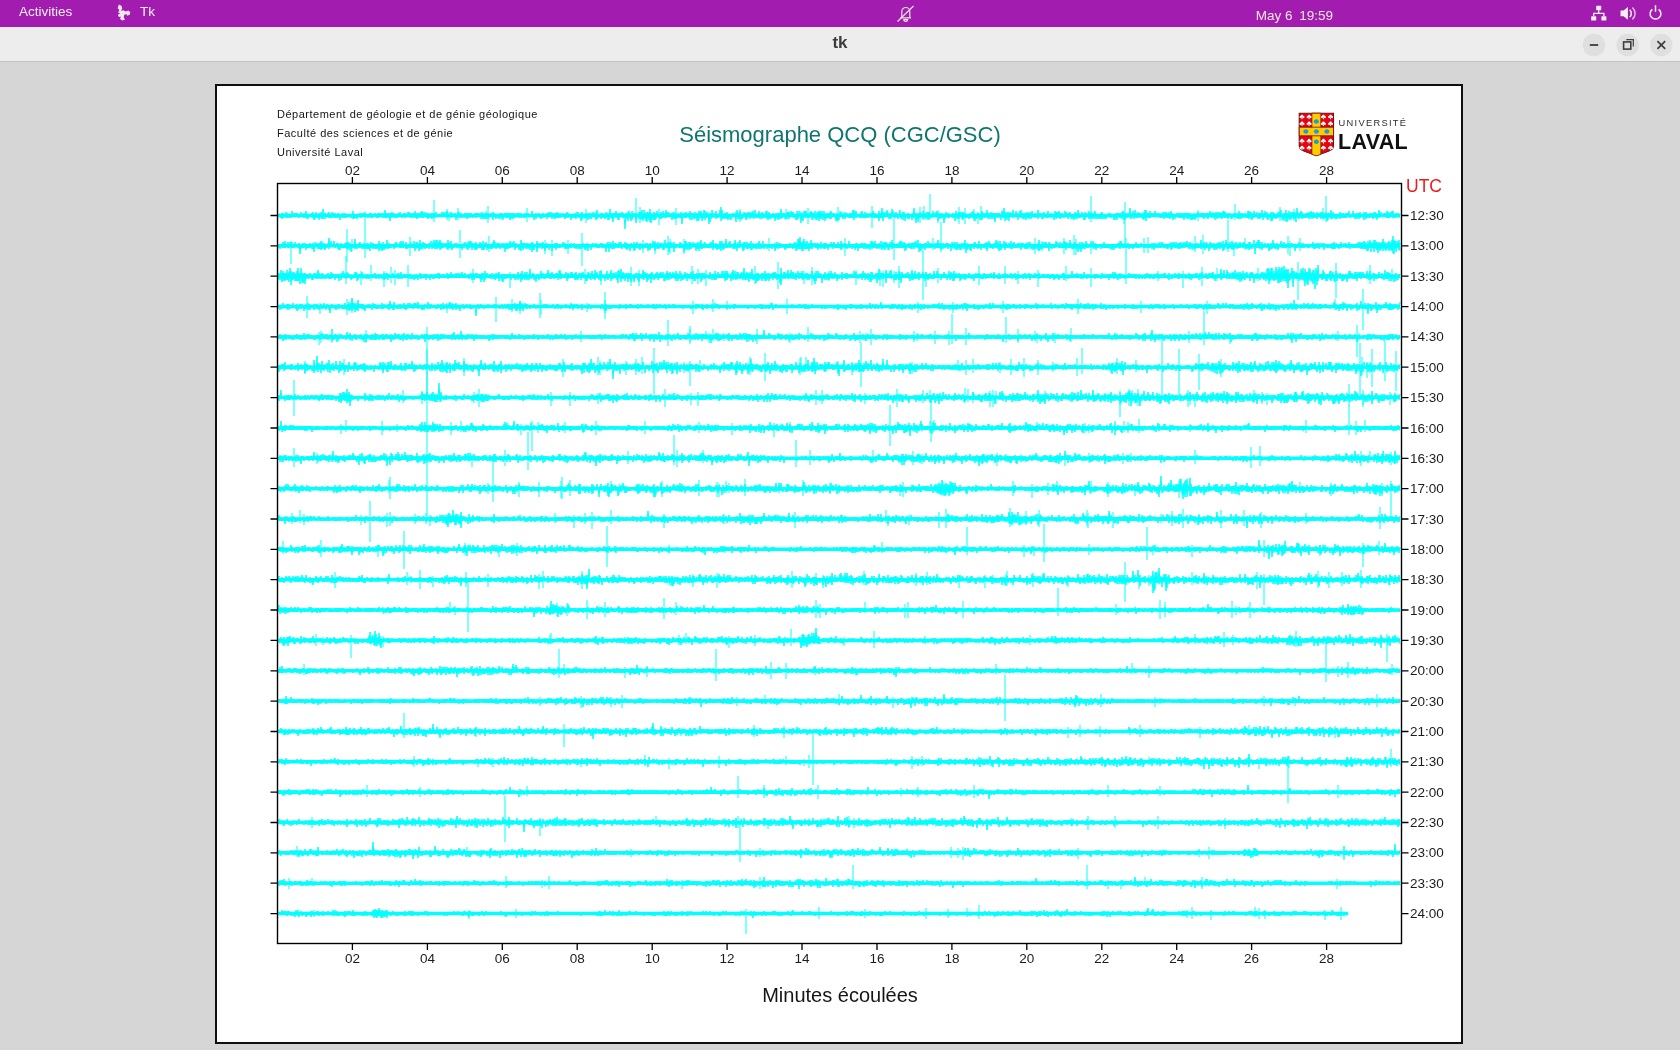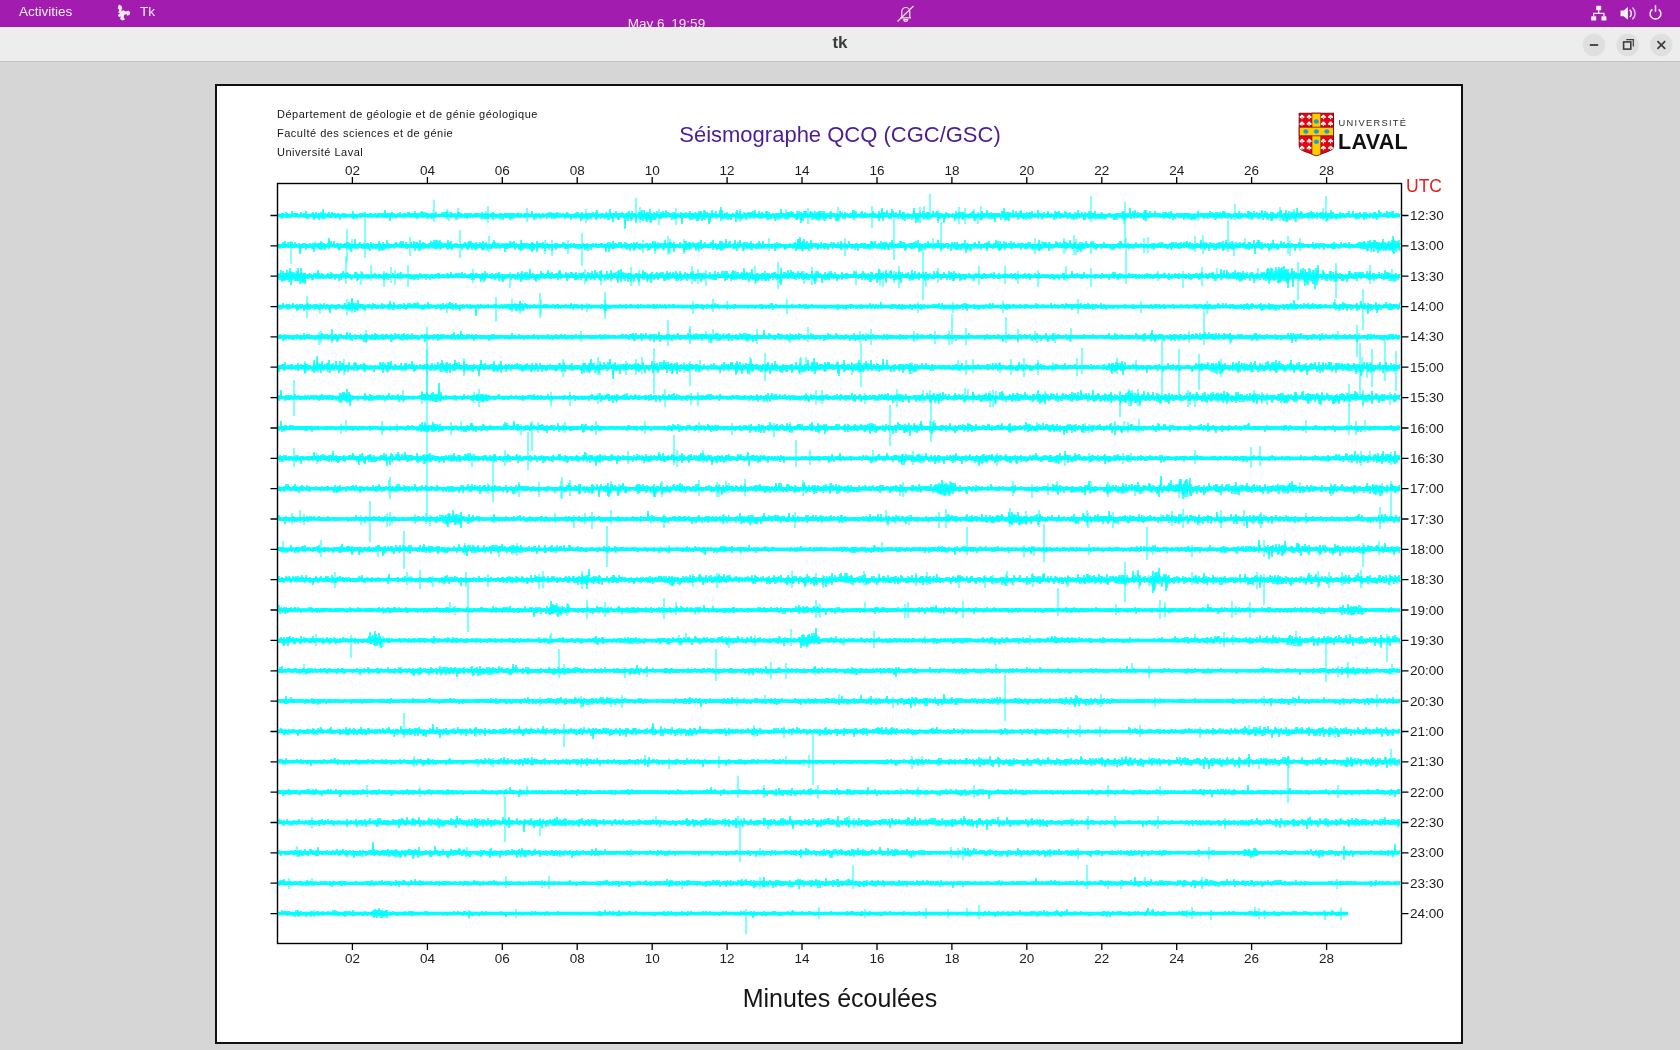--- a/index.html
+++ b/index.html
@@ -1,24 +1,24 @@
 <!DOCTYPE html>
 <html><head><meta charset="utf-8"><title>tk</title><style>
 *{margin:0;padding:0;box-sizing:border-box}
 body{width:1680px;height:1050px;overflow:hidden;position:relative;font-family:"Liberation Sans",sans-serif;background:#d6d6d6}
 #topbar{position:absolute;left:0;top:0;width:1680px;height:27px;background:#a21caf;color:#f1f1f1}
 #topbar .act{position:absolute;left:19px;top:4px;font-size:13.5px;color:#efefef}
 #topbar .tk{position:absolute;left:140px;top:4px;font-size:13.5px;color:#f3f3f3}
-#topbar .clock{position:absolute;left:0;top:16px;width:1333px;text-align:center;font-size:13.5px;color:#ece8e2}
+#topbar .clock{position:absolute;left:0;top:8px;width:1333px;text-align:right;font-size:13.5px;color:#ece8e2}
 #titlebar{position:absolute;left:0;top:27px;width:1680px;height:35px;background:#ededed;border-bottom:1px solid #c3c3c3}
 #titlebar .t{position:absolute;left:0;top:6px;width:1680px;text-align:center;font-size:17px;font-weight:bold;color:#3c3c3c}
 #panel{position:absolute;left:215px;top:84px;width:1248px;height:960px;background:#fff;border:2px solid #101010}
 .addr{position:absolute;left:277px;top:105px;font-size:11px;letter-spacing:0.5px;line-height:19px;color:#151515}
-.ptitle{position:absolute;left:0;top:122px;width:1680px;text-align:center;font-size:22px;color:#4c1d95}
-.xlabel{position:absolute;left:0;top:984px;width:1680px;text-align:center;font-size:25px;color:#151515}
+.ptitle{position:absolute;left:0;top:122px;width:1680px;text-align:center;font-size:22px;color:#0f766e}
+.xlabel{position:absolute;left:0;top:984px;width:1680px;text-align:center;font-size:20px;color:#151515}
 </style></head>
 <body>
 <div id="panel"></div>
 <div class="addr">Département de géologie et de génie géologique<br>Faculté des sciences et de génie<br>Université Laval</div>
 <div class="ptitle">Séismographe QCQ (CGC/GSC)</div>
 <div class="xlabel">Minutes écoulées</div>
 <svg width="1680" height="1050" viewBox="0 0 1680 1050" style="position:absolute;left:0;top:0">
 <g stroke="#00ffff" fill="none" stroke-width="1">
 <path d="M278 215.5H1400M278 245.85H1400M278 276.2H1400M278 306.55H1400M278 336.9H1400M278 367.25H1400M278 397.6H1400M278 427.95H1400M278 458.3H1400M278 488.65H1400M278 519H1400M278 549.35H1400M278 579.7H1400M278 610.05H1400M278 640.4H1400M278 670.75H1400M278 701.1H1400M278 731.45H1400M278 761.8H1400M278 792.15H1400M278 822.5H1400M278 852.85H1400M278 883.2H1400M278 913.55H1348" stroke-width="3.5"></path>
 <path d="M278 216l1 1l1 -3l1 4l1 -5l1 5l1 -4l1 3l1 -5l1 6l1 -4l1 3l1 -3l1 4l1 -7l1 6l1 -4l1 4l1 -4l1 3l1 -2l1 4l1 -4l1 3l1 -3l1 3l1 -4l1 4l1 -6l1 8l1 -5l1 3l1 -3l1 2l1 -3l1 5l1 -4l1 5l1 -7l1 4l1 -2l1 6l1 -6l1 3l1 -3l1 5l1 -5l1 5l1 -5l1 3l1 -4l1 5l1 -4l1 4l1 -6l1 5l1 -3l1 4l1 -4l1 3l1 -4l1 4l1 -3l1 3l1 -3l1 4l1 -4l1 4l1 -4l1 3l1 -3l1 3l1 -3l1 4l1 -4l1 5l1 -5l1 4l1 -4l1 5l1 -5l1 3l1 -4l1 5l1 -5l1 4l1 -3l1 2l1 -1l1 2l1 -3l1 3l1 -4l1 5l1 -4l1 3l1 -3l1 3l1 -3l1 4l1 -5l1 4l1 -3l1 3l1 -3l1 4l1 -4l1 4l1 -4l1 4l1 -5l1 4l1 -4l1 5l1 -6l1 5l1 -4l1 4l1 -3l1 4l1 -5l1 4l1 -5l1 5l1 -3l1 3l1 -4l1 5l1 -4l1 3l1 -5l1 4l1 -3l1 5l1 -5l1 4l1 -3l1 3l1 -4l1 6l1 -5l1 4l1 -4l1 3l1 -6l1 7l1 -4l1 3l1 -3l1 4l1 -5l1 3l1 -2l1 4l1 -4l1 4l1 -5l1 5l1 -6l1 5l1 -3l1 3l1 -3l1 3l1 -5l1 4l1 -4l1 4l1 -4l1 6l1 -3l1 1l1 -2l1 4l1 -5l1 3l1 -2l1 3l1 -3l1 4l1 -6l1 5l1 -3l1 3l1 -3l1 3l1 -3l1 4l1 -5l1 6l1 -6l1 4l1 -4l1 4l1 -3l1 4l1 -4l1 3l1 -4l1 4l1 -4l1 4l1 -4l1 6l1 -7l1 7l1 -6l1 3l1 -3l1 3l1 -3l1 4l1 -3l1 3l1 -2l1 5l1 -7l1 4l1 -3l1 3l1 -3l1 5l1 -6l1 6l1 -6l1 7l1 -6l1 2l1 -3l1 5l1 -5l1 5l1 -5l1 6l1 -5l1 5l1 -6l1 5l1 -4l1 3l1 -4l1 5l1 -4l1 4l1 -4l1 3l1 -3l1 4l1 -4l1 3l1 -4l1 4l1 -3l1 3l1 -6l1 6l1 -3l1 3l1 -4l1 4l1 -3l1 3l1 -3l1 5l1 -5l1 4l1 -4l1 3l1 -3l1 5l1 -6l1 3l1 -2l1 3l1 -4l1 4l1 -2l1 4l1 -6l1 5l1 -5l1 4l1 -4l1 4l1 -3l1 2l1 -1l1 4l1 -6l1 4l1 -4l1 4l1 -2l1 5l1 -6l1 4l1 -4l1 4l1 -4l1 3l1 -5l1 6l1 -4l1 7l1 -9l1 5l1 -3l1 4l1 -5l1 6l1 -6l1 4l1 -3l1 5l1 -4l1 2l1 -4l1 4l1 -5l1 7l1 -5l1 3l1 -3l1 5l1 -5l1 3l1 -3l1 5l1 -7l1 5l1 -4l1 7l1 -11l1 9l1 -4l1 8l1 -9l1 3l1 -5l1 6l1 -3l1 6l1 -7l1 4l1 -5l1 6l1 -4l1 15l1 -16l1 6l1 -7l1 5l1 -4l1 8l1 -10l1 6l1 -4l1 3l1 -3l1 4l1 -3l1 5l1 -7l1 8l1 -10l1 11l1 -11l1 9l1 -6l1 9l1 -10l1 8l1 -11l1 14l1 -9l1 6l1 -8l1 8l1 -7l1 4l1 -3l1 2l1 -2l1 5l1 -6l1 4l1 -4l1 4l1 -7l1 7l1 -5l1 5l1 -3l1 2l1 -2l1 4l1 -4l1 5l1 -5l1 4l1 -5l1 4l1 -3l1 4l1 -5l1 5l1 -5l1 5l1 -6l1 5l1 -4l1 5l1 -7l1 6l1 -4l1 4l1 -3l1 5l1 -5l1 7l1 -8l1 7l1 -8l1 6l1 -5l1 6l1 -9l1 10l1 -6l1 4l1 -5l1 11l1 -11l1 6l1 -9l1 8l1 -5l1 4l1 -6l1 6l1 -2l1 2l1 -7l1 11l1 -11l1 9l1 -5l1 5l1 -6l1 6l1 -5l1 3l1 -3l1 6l1 -6l1 2l1 -2l1 3l1 -5l1 5l1 -4l1 6l1 -8l1 9l1 -6l1 4l1 -6l1 4l1 -3l1 6l1 -7l1 5l1 -5l1 5l1 -5l1 5l1 -3l1 3l1 -3l1 3l1 -3l1 4l1 -5l1 4l1 -5l1 5l1 -3l1 4l1 -7l1 8l1 -4l1 4l1 -4l1 4l1 -5l1 3l1 -3l1 7l1 -8l1 3l1 -3l1 6l1 -5l1 5l1 -5l1 3l1 -4l1 6l1 -4l1 4l1 -7l1 7l1 -5l1 3l1 -5l1 5l1 -3l1 3l1 -3l1 6l1 -6l1 3l1 -3l1 9l1 -9l1 7l1 -10l1 7l1 -7l1 7l1 -4l1 4l1 -6l1 5l1 -5l1 6l1 -5l1 5l1 -4l1 6l1 -8l1 9l1 -10l1 8l1 -8l1 9l1 -9l1 10l1 -8l1 5l1 -5l1 5l1 -6l1 7l1 -5l1 2l1 -3l1 4l1 -3l1 7l1 -7l1 6l1 -9l1 6l1 -5l1 7l1 -5l1 5l1 -5l1 3l1 -3l1 4l1 -5l1 5l1 -4l1 4l1 -8l1 7l1 -6l1 6l1 -3l1 3l1 -3l1 4l1 -7l1 7l1 -4l1 4l1 -4l1 3l1 -3l1 3l1 -4l1 4l1 -3l1 3l1 -4l1 5l1 -4l1 4l1 -3l1 6l1 -8l1 5l1 -10l1 13l1 -8l1 4l1 -3l1 3l1 -3l1 5l1 -5l1 5l1 -10l1 8l1 -2l1 3l1 -6l1 4l1 -2l1 3l1 -7l1 9l1 -5l1 6l1 -8l1 9l1 -7l1 3l1 -4l1 6l1 -4l1 2l1 -3l1 4l1 -10l1 9l1 -4l1 4l1 -4l1 5l1 -6l1 5l1 -3l1 5l1 -5l1 4l1 -4l1 4l1 -6l1 7l1 -5l1 2l1 -1l1 2l1 -4l1 4l1 -5l1 5l1 -4l1 5l1 -5l1 5l1 -5l1 4l1 -3l1 5l1 -7l1 5l1 -4l1 5l1 -4l1 2l1 -2l1 4l1 -4l1 7l1 -10l1 8l1 -5l1 5l1 -7l1 5l1 -5l1 8l1 -7l1 4l1 -2l1 3l1 -4l1 5l1 -6l1 5l1 -6l1 6l1 -5l1 8l1 -7l1 5l1 -6l1 4l1 -3l1 4l1 -7l1 7l1 -5l1 5l1 -5l1 3l1 -3l1 3l1 -2l1 3l1 -4l1 4l1 -4l1 9l1 -8l1 2l1 -3l1 4l1 -3l1 6l1 -9l1 7l1 -10l1 13l1 -7l1 6l1 -8l1 9l1 -9l1 5l1 -3l1 4l1 -4l1 3l1 -6l1 6l1 -3l1 3l1 -6l1 6l1 -2l1 4l1 -5l1 4l1 -5l1 5l1 -5l1 6l1 -7l1 7l1 -8l1 6l1 -2l1 3l1 -4l1 3l1 -7l1 7l1 -3l1 3l1 -3l1 5l1 -7l1 5l1 -3l1 4l1 -7l1 6l1 -3l1 4l1 -3l1 2l1 -3l1 3l1 -5l1 6l1 -6l1 6l1 -5l1 4l1 -4l1 4l1 -3l1 3l1 -5l1 5l1 -4l1 4l1 -5l1 7l1 -5l1 5l1 -5l1 3l1 -4l1 6l1 -9l1 8l1 -4l1 3l1 -5l1 5l1 -3l1 6l1 -6l1 2l1 -2l1 5l1 -6l1 3l1 -2l1 5l1 -6l1 6l1 -5l1 5l1 -5l1 4l1 -4l1 5l1 -7l1 7l1 -5l1 5l1 -5l1 3l1 -3l1 3l1 -4l1 5l1 -4l1 3l1 -3l1 6l1 -7l1 7l1 -7l1 4l1 -4l1 4l1 -5l1 5l1 -2l1 5l1 -7l1 5l1 -5l1 4l1 -9l1 11l1 -6l1 4l1 -4l1 4l1 -4l1 4l1 -5l1 5l1 -4l1 5l1 -5l1 6l1 -7l1 6l1 -8l1 7l1 -4l1 5l1 -7l1 6l1 -4l1 3l1 -3l1 4l1 -4l1 4l1 -4l1 4l1 -4l1 5l1 -4l1 4l1 -4l1 3l1 -5l1 5l1 -3l1 4l1 -4l1 2l1 -3l1 7l1 -6l1 5l1 -5l1 2l1 -3l1 5l1 -4l1 4l1 -5l1 4l1 -4l1 4l1 -4l1 6l1 -6l1 6l1 -6l1 7l1 -5l1 4l1 -6l1 7l1 -6l1 3l1 -5l1 5l1 -3l1 3l1 -4l1 5l1 -5l1 3l1 -3l1 5l1 -5l1 4l1 -6l1 6l1 -5l1 5l1 -4l1 7l1 -8l1 7l1 -7l1 5l1 -5l1 6l1 -5l1 4l1 -6l1 7l1 -5l1 5l1 -5l1 4l1 -4l1 6l1 -5l1 3l1 -4l1 4l1 -4l1 5l1 -5l1 6l1 -5l1 5l1 -6l1 5l1 -4l1 3l1 -3l1 4l1 -7l1 8l1 -7l1 7l1 -5l1 4l1 -7l1 6l1 -3l1 3l1 -3l1 4l1 -5l1 4l1 -7l1 10l1 -7l1 4l1 -4l1 6l1 -4l1 3l1 -4l1 7l1 -8l1 6l1 -6l1 5l1 -3l1 3l1 -6l1 5l1 -6l1 6l1 -3l1 3l1 -4l1 4l1 -7l1 12l1 -8l1 6l1 -6l1 6l1 -6l1 4l1 -6l1 6l1 -6l1 5l1 -4l1 6l1 -6l1 5l1 -6l1 6l1 -4l1 4l1 -5l1 4l1 -4l1 6l1 -5l1 4l1 -6l1 5l1 -5l1 6l1 -4l1 5l1 -4l1 2l1 -4l1 6l1 -7l1 6l1 -5l1 5l1 -6l1 9l1 -8l1 4l1 -3l1 5l1 -6l1 5l1 -4l1 5l1 -5l1 5l1 -5l1 3l1 -5l1 6l1 -5l1 5l1 -4l1 4l1 -5l1 3l1 -3l1 4l1 -3l1 3l1 -2l1 2l1 -3l1 5l1 -6l1 6l1 -6l1 6l1 -7l1 5l1 -3l1 3l1 -5l1 5l1 -5l1 6l1 -4l1 4l1 -5l1 4l1 -4l1 6l1 -7l1 5l1 -4l1 7l1 -6l1 4l1 -5l1 4l1 -3l1 3l1 -4l1 4l1 -3l1 4l1 -6l1 6l1 -6l1 5l1 -6l1 7l1 -4l1 3l1 -4l1 3l1 -3l1 4l1 -3M278 216l1 -2l1 3l1 -3l1 5l1 -6l1 4l1 -3l1 4l1 -5l1 5l1 -4l1 4l1 -3l1 2l1 -3l1 3l1 -4l1 3l1 -3l1 4l1 -3l1 3l1 -5l1 5l1 -2l1 3l1 -4l1 4l1 -4l1 5l1 -5l1 3l1 -2l1 2l1 -5l1 8l1 -6l1 4l1 -4l1 4l1 -5l1 5l1 -6l1 7l1 -10l1 8l1 -4l1 3l1 -2l1 3l1 -5l1 6l1 -4l1 4l1 -5l1 4l1 -4l1 5l1 -4l1 4l1 -4l1 6l1 -5l1 2l1 -4l1 4l1 -4l1 5l1 -4l1 3l1 -2l1 2l1 -3l1 3l1 -6l1 8l1 -5l1 4l1 -4l1 3l1 -2l1 2l1 -3l1 3l1 -4l1 4l1 -5l1 5l1 -3l1 4l1 -3l1 1l1 -3l1 5l1 -4l1 3l1 -4l1 4l1 -3l1 4l1 -5l1 4l1 -4l1 4l1 -4l1 4l1 -7l1 8l1 -5l1 4l1 -3l1 7l1 -8l1 4l1 -2l1 3l1 -4l1 4l1 -4l1 3l1 -3l1 3l1 -3l1 4l1 -4l1 3l1 -4l1 4l1 -3l1 3l1 -5l1 5l1 -3l1 3l1 -4l1 5l1 -7l1 7l1 -5l1 4l1 -4l1 4l1 -5l1 6l1 -6l1 5l1 -5l1 4l1 -3l1 6l1 -5l1 4l1 -5l1 6l1 -6l1 4l1 -3l1 3l1 -3l1 3l1 -3l1 3l1 -3l1 2l1 -1l1 2l1 -3l1 3l1 -6l1 5l1 -2l1 3l1 -5l1 5l1 -2l1 2l1 -4l1 7l1 -6l1 3l1 -5l1 6l1 -5l1 5l1 -4l1 3l1 -4l1 4l1 -3l1 4l1 -4l1 4l1 -5l1 4l1 -3l1 3l1 -4l1 5l1 -5l1 4l1 -3l1 3l1 -3l1 3l1 -3l1 5l1 -5l1 5l1 -5l1 5l1 -5l1 3l1 -4l1 4l1 -5l1 4l1 -2l1 5l1 -5l1 4l1 -4l1 3l1 -3l1 3l1 -3l1 3l1 -4l1 5l1 -5l1 4l1 -2l1 5l1 -7l1 5l1 -5l1 4l1 -3l1 2l1 -3l1 4l1 -4l1 4l1 -4l1 4l1 -3l1 4l1 -5l1 4l1 -4l1 4l1 -3l1 3l1 -2l1 2l1 -3l1 6l1 -6l1 5l1 -5l1 3l1 -4l1 5l1 -4l1 3l1 -4l1 4l1 -3l1 3l1 -4l1 4l1 -5l1 5l1 -5l1 7l1 -6l1 5l1 -5l1 5l1 -6l1 6l1 -4l1 4l1 -4l1 3l1 -4l1 4l1 -3l1 4l1 -6l1 6l1 -4l1 3l1 -3l1 4l1 -4l1 3l1 -4l1 6l1 -7l1 5l1 -3l1 4l1 -5l1 7l1 -6l1 4l1 -3l1 3l1 -4l1 6l1 -7l1 6l1 -6l1 4l1 -5l1 5l1 -3l1 6l1 -10l1 8l1 -4l1 3l1 -4l1 5l1 -5l1 5l1 -4l1 4l1 -4l1 6l1 -6l1 3l1 -4l1 6l1 -6l1 4l1 -4l1 5l1 -5l1 7l1 -7l1 4l1 -4l1 3l1 -3l1 4l1 -3l1 4l1 -4l1 7l1 -10l1 8l1 -5l1 6l1 -6l1 3l1 -3l1 9l1 -9l1 3l1 -5l1 6l1 -6l1 7l1 -5l1 4l1 -5l1 8l1 -9l1 7l1 -6l1 9l1 -9l1 4l1 -3l1 6l1 -7l1 6l1 -8l1 6l1 -3l1 5l1 -7l1 6l1 -7l1 7l1 -3l1 3l1 -6l1 5l1 -4l1 4l1 -4l1 7l1 -8l1 7l1 -7l1 7l1 -5l1 4l1 -4l1 4l1 -6l1 12l1 -10l1 2l1 -3l1 5l1 -4l1 2l1 -3l1 7l1 -7l1 7l1 -7l1 6l1 -7l1 5l1 -4l1 8l1 -10l1 6l1 -6l1 10l1 -7l1 3l1 -6l1 7l1 -6l1 5l1 -3l1 8l1 -8l1 3l1 -3l1 3l1 -3l1 5l1 -5l1 4l1 -4l1 3l1 -10l1 12l1 -5l1 3l1 -4l1 5l1 -6l1 8l1 -6l1 5l1 -5l1 3l1 -4l1 4l1 -3l1 8l1 -12l1 9l1 -4l1 2l1 -3l1 5l1 -4l1 2l1 -4l1 7l1 -7l1 4l1 -4l1 6l1 -6l1 5l1 -7l1 8l1 -9l1 8l1 -4l1 4l1 -7l1 8l1 -5l1 5l1 -6l1 5l1 -4l1 3l1 -6l1 9l1 -8l1 6l1 -3l1 3l1 -5l1 5l1 -4l1 5l1 -5l1 6l1 -7l1 4l1 -8l1 9l1 -5l1 4l1 -3l1 3l1 -5l1 5l1 -5l1 5l1 -6l1 6l1 -5l1 6l1 -4l1 6l1 -9l1 8l1 -8l1 6l1 -5l1 8l1 -7l1 4l1 -6l1 6l1 -4l1 5l1 -4l1 3l1 -6l1 9l1 -7l1 6l1 -8l1 9l1 -8l1 6l1 -7l1 8l1 -6l1 4l1 -3l1 4l1 -3l1 4l1 -5l1 4l1 -4l1 5l1 -8l1 6l1 -4l1 4l1 -3l1 7l1 -8l1 7l1 -6l1 3l1 -3l1 3l1 -3l1 3l1 -5l1 5l1 -4l1 4l1 -3l1 4l1 -5l1 5l1 -8l1 10l1 -8l1 6l1 -4l1 3l1 -2l1 3l1 -6l1 5l1 -3l1 4l1 -6l1 6l1 -5l1 5l1 -4l1 3l1 -4l1 5l1 -7l1 7l1 -5l1 5l1 -4l1 4l1 -7l1 7l1 -5l1 5l1 -6l1 5l1 -5l1 4l1 -6l1 7l1 -4l1 5l1 -5l1 4l1 -6l1 6l1 -4l1 4l1 -3l1 5l1 -6l1 4l1 -3l1 3l1 -5l1 5l1 -3l1 3l1 -2l1 4l1 -5l1 3l1 -3l1 6l1 -7l1 5l1 -4l1 9l1 -9l1 8l1 -8l1 4l1 -4l1 3l1 -6l1 6l1 -4l1 6l1 -7l1 8l1 -8l1 5l1 -3l1 4l1 -7l1 6l1 -3l1 3l1 -6l1 10l1 -7l1 5l1 -5l1 4l1 -4l1 9l1 -9l1 3l1 -3l1 4l1 -4l1 3l1 -3l1 3l1 -4l1 4l1 -3l1 3l1 -4l1 4l1 -5l1 5l1 -3l1 5l1 -7l1 5l1 -4l1 5l1 -4l1 3l1 -3l1 4l1 -3l1 2l1 -6l1 8l1 -5l1 4l1 -4l1 3l1 -3l1 6l1 -7l1 7l1 -7l1 4l1 -3l1 3l1 -7l1 9l1 -6l1 6l1 -7l1 7l1 -6l1 6l1 -6l1 4l1 -4l1 5l1 -5l1 4l1 -3l1 3l1 -6l1 6l1 -5l1 6l1 -6l1 6l1 -5l1 4l1 -4l1 4l1 -7l1 7l1 -3l1 3l1 -4l1 7l1 -7l1 5l1 -8l1 8l1 -5l1 6l1 -6l1 7l1 -8l1 6l1 -5l1 4l1 -4l1 3l1 -1l1 2l1 -4l1 4l1 -3l1 5l1 -6l1 4l1 -4l1 6l1 -6l1 4l1 -3l1 4l1 -5l1 5l1 -4l1 3l1 -4l1 4l1 -3l1 6l1 -9l1 8l1 -7l1 5l1 -6l1 8l1 -4l1 3l1 -4l1 4l1 -7l1 6l1 -3l1 5l1 -6l1 4l1 -3l1 3l1 -3l1 6l1 -8l1 7l1 -5l1 2l1 -3l1 5l1 -4l1 3l1 -3l1 6l1 -8l1 5l1 -4l1 4l1 -6l1 8l1 -7l1 6l1 -5l1 3l1 -5l1 6l1 -3l1 5l1 -5l1 5l1 -6l1 5l1 -4l1 3l1 -3l1 5l1 -5l1 3l1 -4l1 4l1 -3l1 2l1 -2l1 6l1 -6l1 4l1 -5l1 4l1 -3l1 4l1 -4l1 5l1 -8l1 9l1 -6l1 4l1 -4l1 3l1 -3l1 4l1 -4l1 3l1 -6l1 8l1 -9l1 8l1 -4l1 4l1 -5l1 4l1 -3l1 3l1 -3l1 6l1 -10l1 11l1 -8l1 5l1 -5l1 5l1 -5l1 4l1 -2l1 1l1 -5l1 5l1 -2l1 3l1 -3l1 4l1 -4l1 3l1 -5l1 7l1 -7l1 6l1 -5l1 5l1 -6l1 7l1 -8l1 7l1 -4l1 3l1 -3l1 3l1 -4l1 4l1 -4l1 4l1 -4l1 5l1 -4l1 6l1 -7l1 5l1 -5l1 5l1 -4l1 3l1 -3l1 6l1 -6l1 5l1 -5l1 4l1 -5l1 4l1 -4l1 4l1 -4l1 4l1 -4l1 6l1 -4l1 2l1 -4l1 6l1 -6l1 4l1 -3l1 4l1 -5l1 5l1 -5l1 4l1 -4l1 5l1 -4l1 4l1 -5l1 6l1 -8l1 7l1 -6l1 5l1 -3l1 5l1 -5l1 3l1 -3l1 5l1 -5l1 3l1 -3l1 3l1 -3l1 5l1 -8l1 7l1 -5l1 4l1 -3l1 3l1 -4l1 5l1 -4l1 4l1 -7l1 6l1 -5l1 8l1 -7l1 5l1 -5l1 4l1 -5l1 7l1 -6l1 6l1 -6l1 4l1 -3l1 4l1 -7l1 6l1 -5l1 8l1 -6l1 3l1 -5l1 9l1 -9l1 6l1 -4l1 5l1 -5l1 4l1 -5l1 4l1 -7l1 10l1 -6l1 7l1 -8l1 8l1 -8l1 5l1 -7l1 7l1 -6l1 5l1 -5l1 7l1 -5l1 8l1 -14l1 10l1 -5l1 3l1 -5l1 8l1 -5l1 4l1 -4l1 4l1 -5l1 5l1 -6l1 4l1 -5l1 8l1 -5l1 4l1 -4l1 3l1 -5l1 5l1 -4l1 4l1 -5l1 6l1 -4l1 5l1 -5l1 4l1 -4l1 6l1 -7l1 5l1 -8l1 9l1 -7l1 4l1 -2l1 4l1 -4l1 4l1 -4l1 5l1 -5l1 3l1 -4l1 5l1 -4l1 4l1 -5l1 4l1 -6l1 7l1 -4l1 3l1 -6l1 6l1 -3l1 4l1 -4l1 3l1 -4l1 5l1 -3l1 2l1 -2l1 5l1 -6l1 5l1 -4l1 2l1 -3l1 4l1 -4l1 3l1 -3l1 4l1 -6l1 6l1 -4l1 3l1 -7l1 7l1 -5l1 5l1 -3l1 3l1 -4l1 4l1 -6l1 7l1 -4l1 3l1 -3l1 3l1 -6l1 7l1 -4l1 4l1 -3l1 2l1 -2l1 3M434 200V222M636 198V220M872 206V228M930 194V220M1091 196V222M1125 202V244M1235 204V220M1326 196V222M920 207V223M1280 207V221M740 209V222M488 206V223M808 208V224M959 207V224M938 210V223M447 209V220M640 207V223M924 206V220M458 208V220M981 206V220M527 208V222M965 208V224M449 212V221M486 211V219M1323 208V220M659 209V225M1294 209V221M786 209V220M838 207V222M978 212V224M974 209V221M1198 210V221M586 209V223M1124 211V224M676 208V225"></path>

